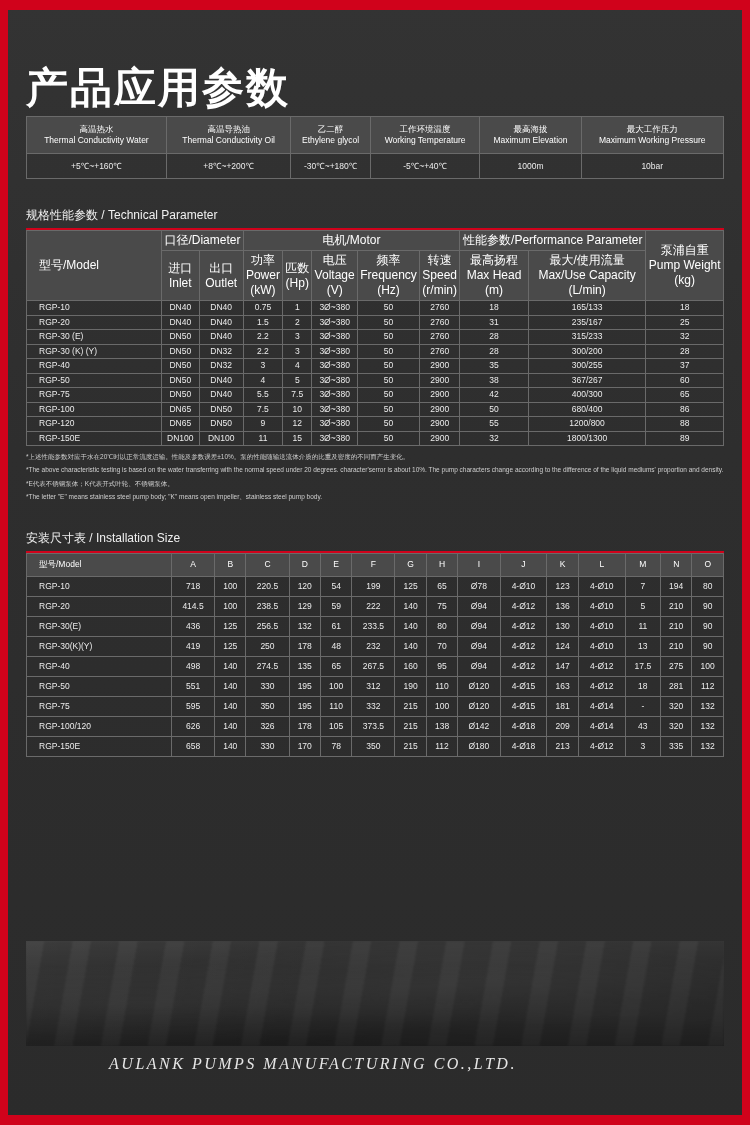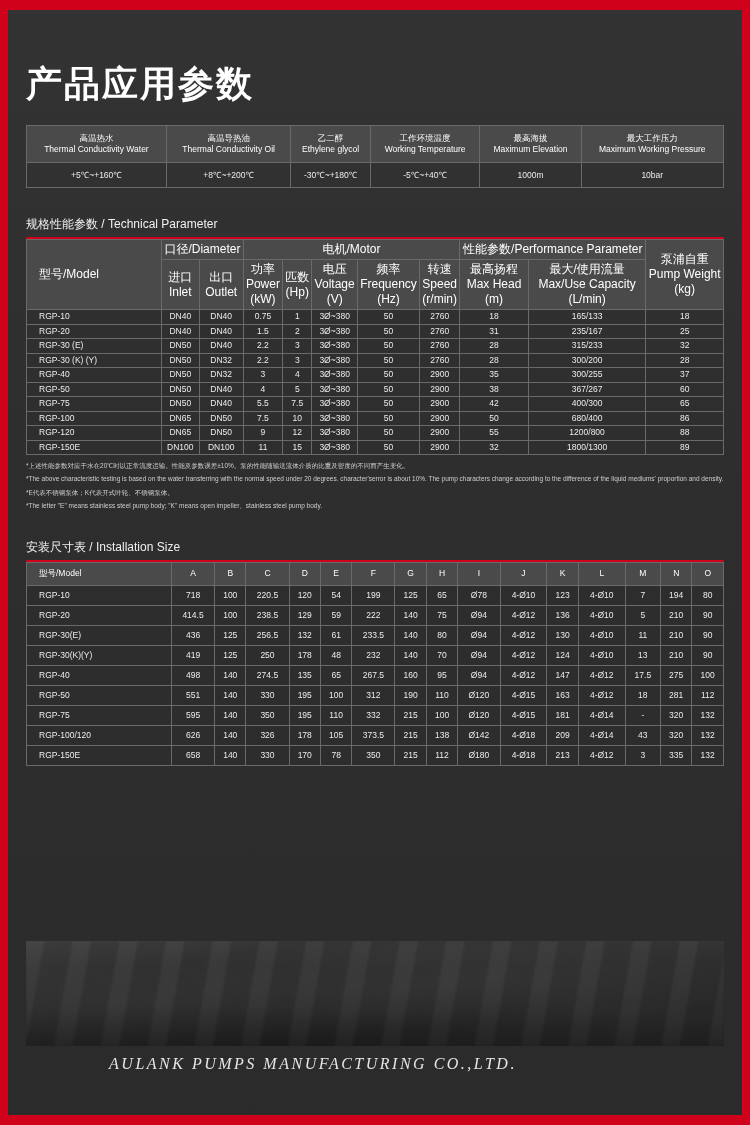--- a/index.html
+++ b/index.html
@@ -26,21 +26,21 @@
     background:#d0021b;
   }
   .redline-right{
     position:absolute;top:0;right:0;width:8px;height:1125px;
     background:#d0021b;
   }
   .content{
     position:absolute;left:26px;top:0;width:698px;
   }
   h1.title{
-    font-size:36px;
+    font-size:42px;
     font-weight:bold;
     letter-spacing:2px;
     margin:60px 0 0 0;
     color:#fff;
     font-family:"DejaVu Sans", sans-serif;
   }
   .section-head{
     margin-top:28px;
     font-size:12px;
     color:#f0f0f0;
@@ -48,21 +48,21 @@
     border-bottom:2px solid #d0021b;
     font-weight:normal;
   }
   table{
     border-collapse:collapse;
     width:698px;
     font-size:8.5px;
     color:#ececec;
     margin-top:0;
   }
-  table.cond{margin-top:16px;border-radius:22px;}
+  table.cond{margin-top:0;border-radius:22px;}
   th,td{
     border:1px solid #6a6a6a;
     text-align:center;
     padding:2px 2px;
     line-height:1.25;
     font-weight:normal;
   }
   thead th{
     background:#4a4a4a;
     color:#fff;

